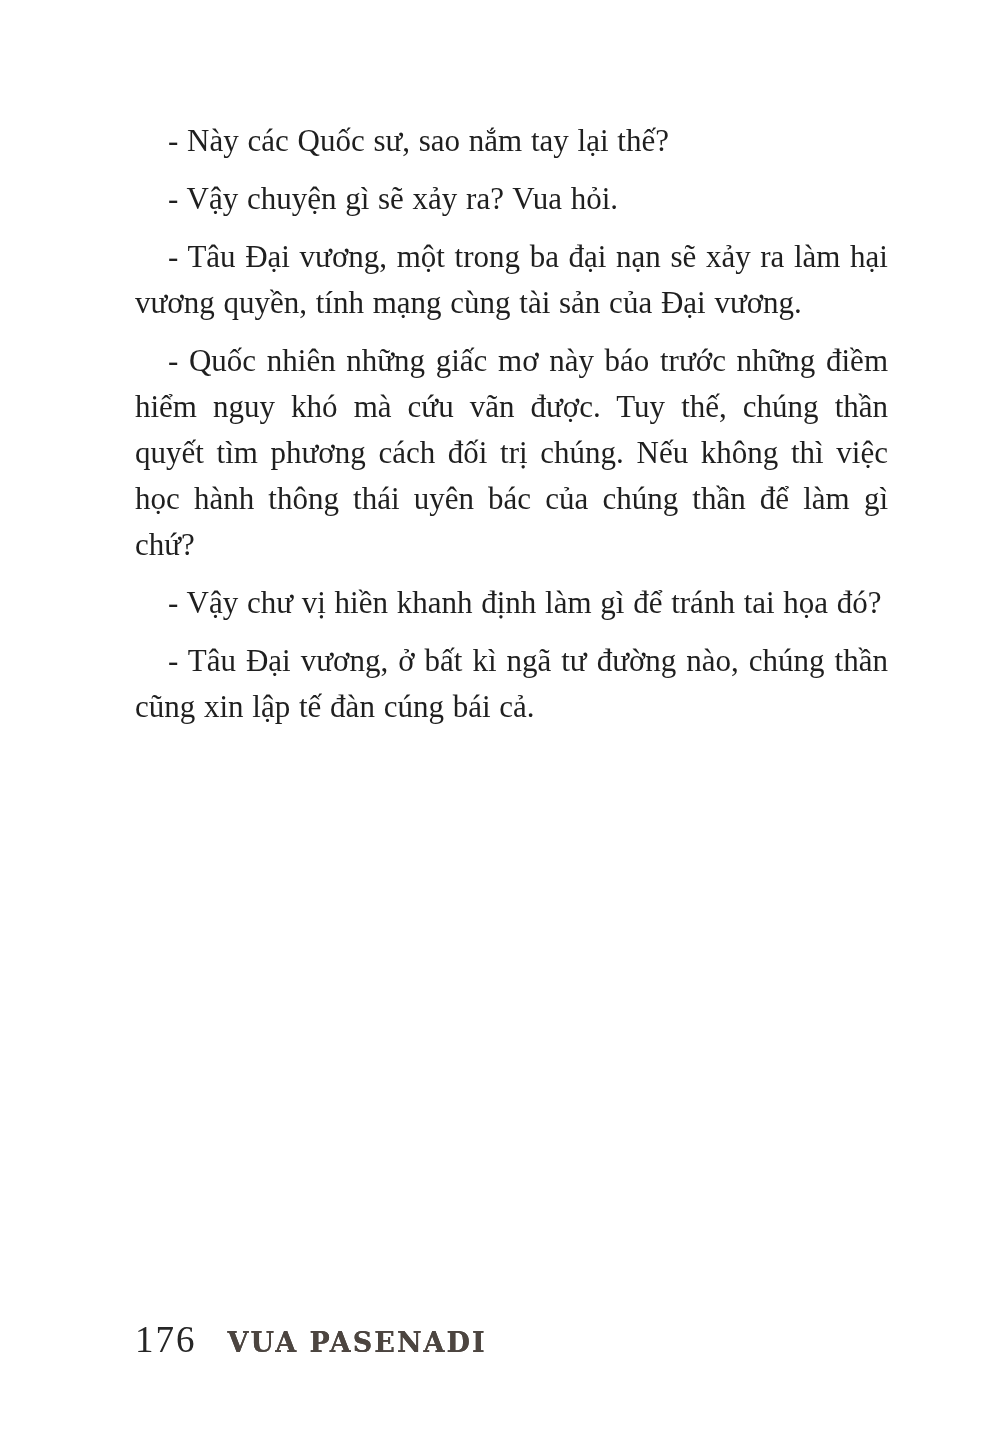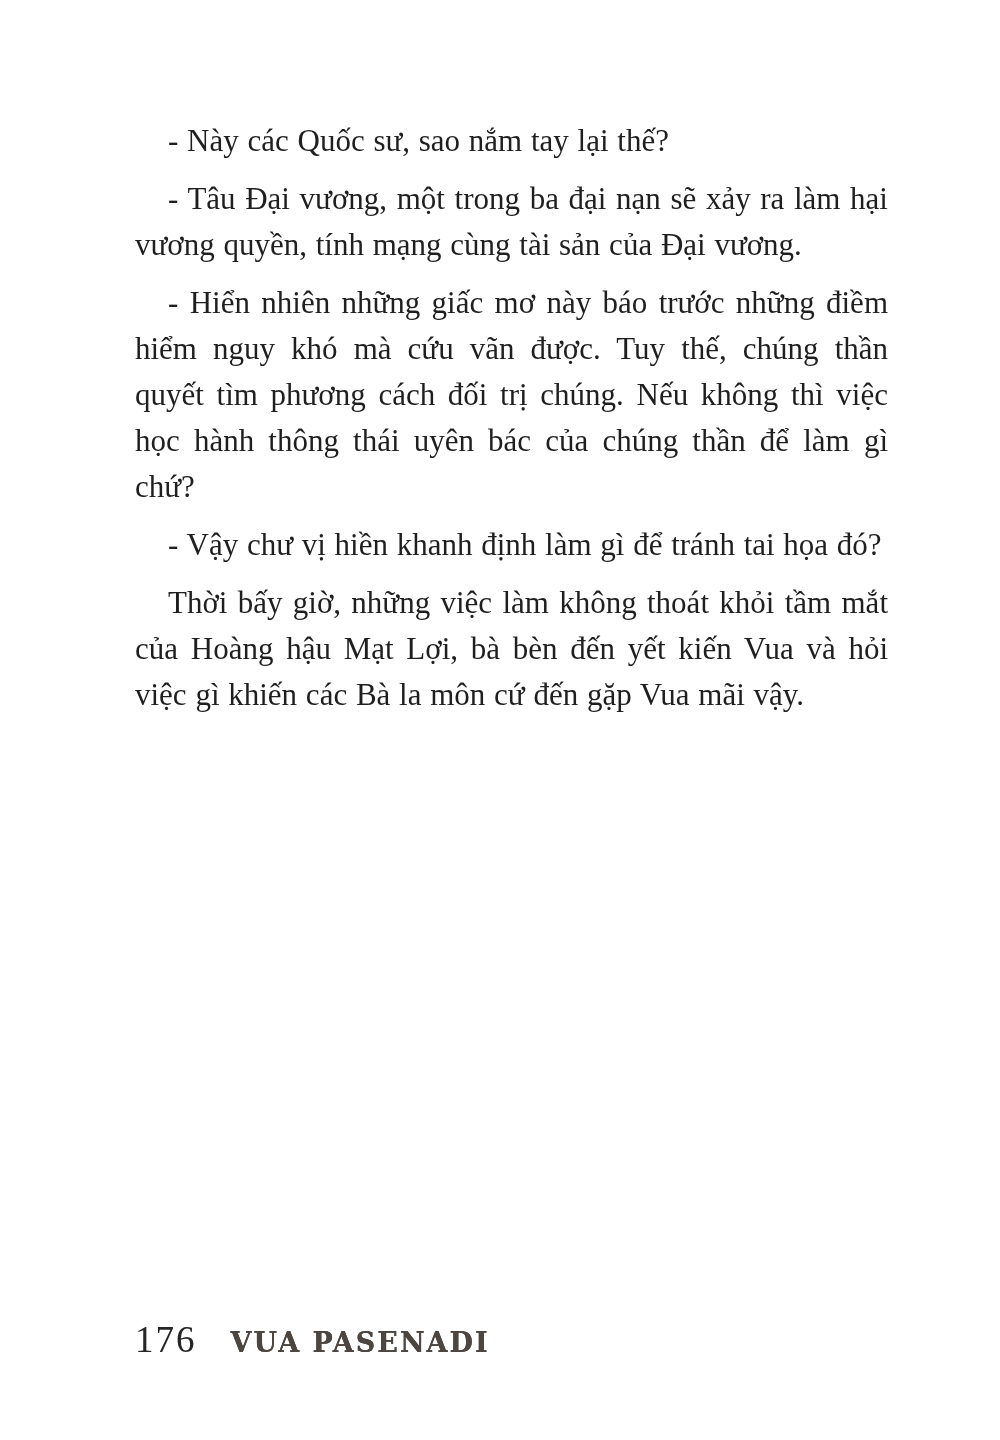--- a/index.html
+++ b/index.html
@@ -30,48 +30,48 @@
     text-indent: 33px;
     color: #1f1f1f;
     word-spacing: 1px;
   }
   .page-footer {
     position: absolute;
     top: 1318px;
     left: 135px;
     display: flex;
     align-items: baseline;
-    gap: 16px;
+    gap: 31px;
   }
   .page-number {
     font-size: 37px;
     color: #262626;
     letter-spacing: 2px;
   }
   .running-title {
     font-size: 27px;
     font-weight: bold;
     color: #4c4540;
     letter-spacing: 2px;
     font-family: "DejaVu Serif", "Liberation Serif", serif;
     text-shadow: 0 0 0.4px #4c4540;
-    margin-left: 18px;
   }
 </style>
 </head>
 <body>
 
 <div class="book-page">
 
   <div class="text-block">
     <p>- Này các Quốc sư, sao nắm tay lại thế?</p>
+    <p>- Vậy chuyện gì sẽ xảy ra? Vua hỏi.</p>
     <p>- Tâu Đại vương, một trong ba đại nạn sẽ xảy ra làm hại vương quyền, tính mạng cùng tài sản của Đại vương.</p>
-    <p>- Hiển nhiên những giấc mơ này báo trước những điềm hiểm nguy khó mà cứu vãn được. Tuy thế, chúng thần quyết tìm phương cách đối trị chúng. Nếu không thì việc học hành thông thái uyên bác của chúng thần để làm gì chứ?</p>
+    <p>- Quốc nhiên những giấc mơ này báo trước những điềm hiểm nguy khó mà cứu vãn được. Tuy thế, chúng thần quyết tìm phương cách đối trị chúng. Nếu không thì việc học hành thông thái uyên bác của chúng thần để làm gì chứ?</p>
     <p>- Vậy chư vị hiền khanh định làm gì để tránh tai họa đó?</p>
-    <p>Thời bấy giờ, những việc làm không thoát khỏi tầm mắt của Hoàng hậu Mạt Lợi, bà bèn đến yết kiến Vua và hỏi việc gì khiến các Bà la môn cứ đến gặp Vua mãi vậy.</p>
+    <p>- Tâu Đại vương, ở bất kì ngã tư đường nào, chúng thần cũng xin lập tế đàn cúng bái cả.</p>
   </div>
 
   <div class="page-footer">
     <span class="page-number">176</span>
     <span class="running-title">VUA PASENADI</span>
   </div>
 
 </div>
 
 </body></html>

